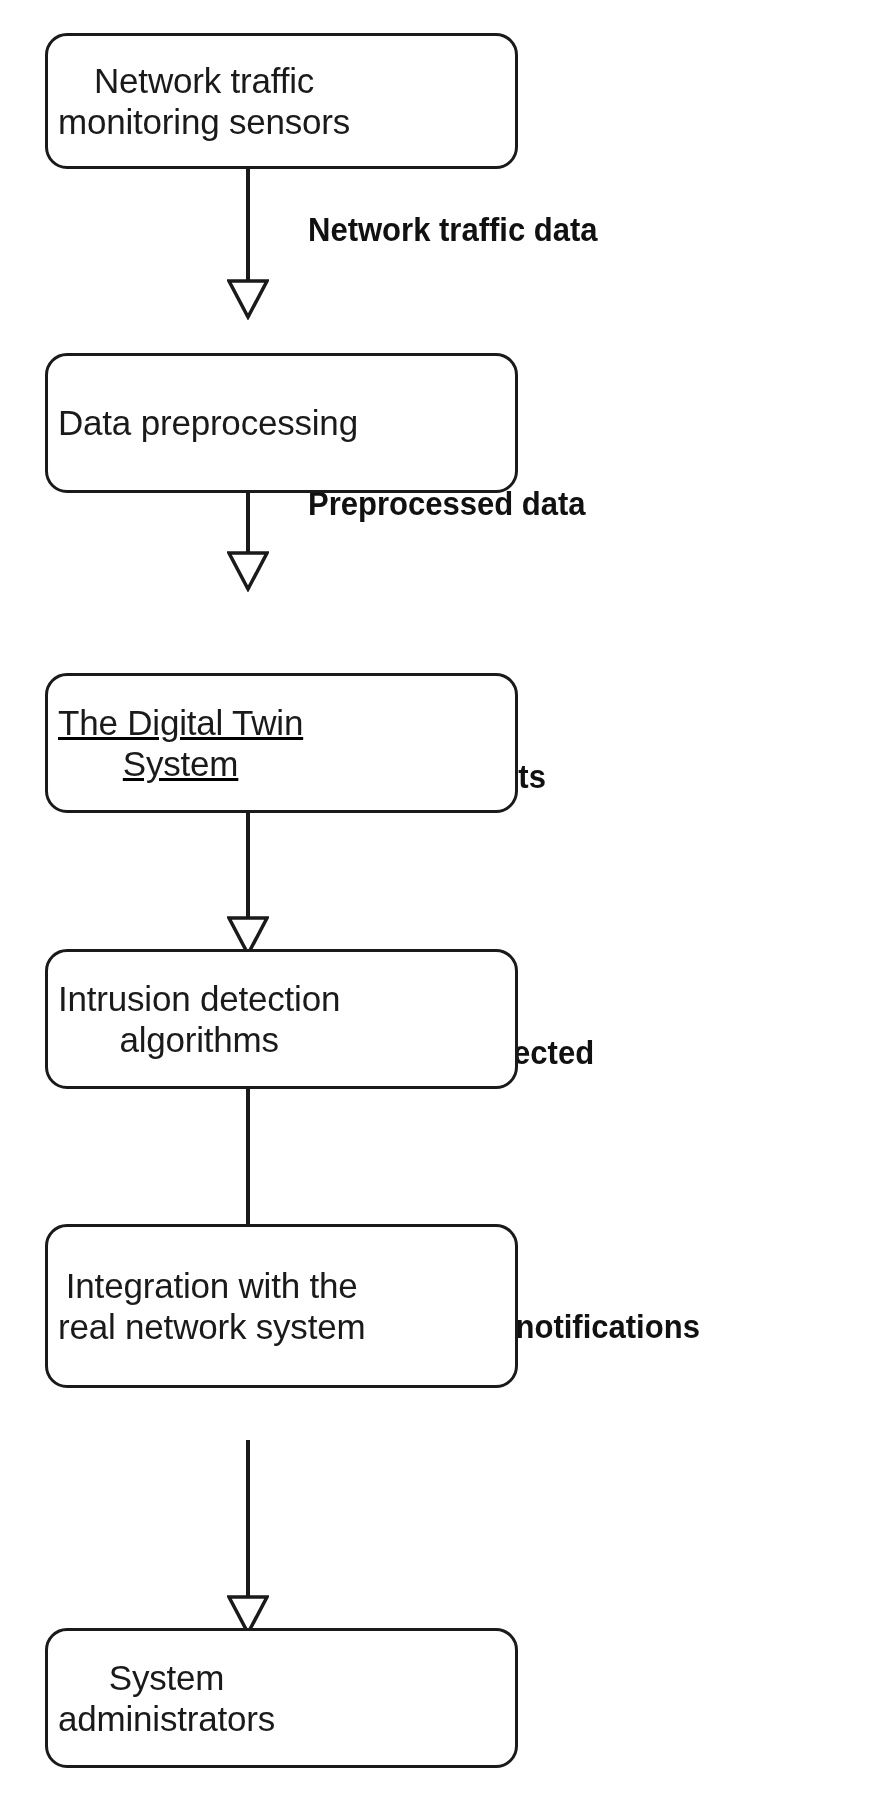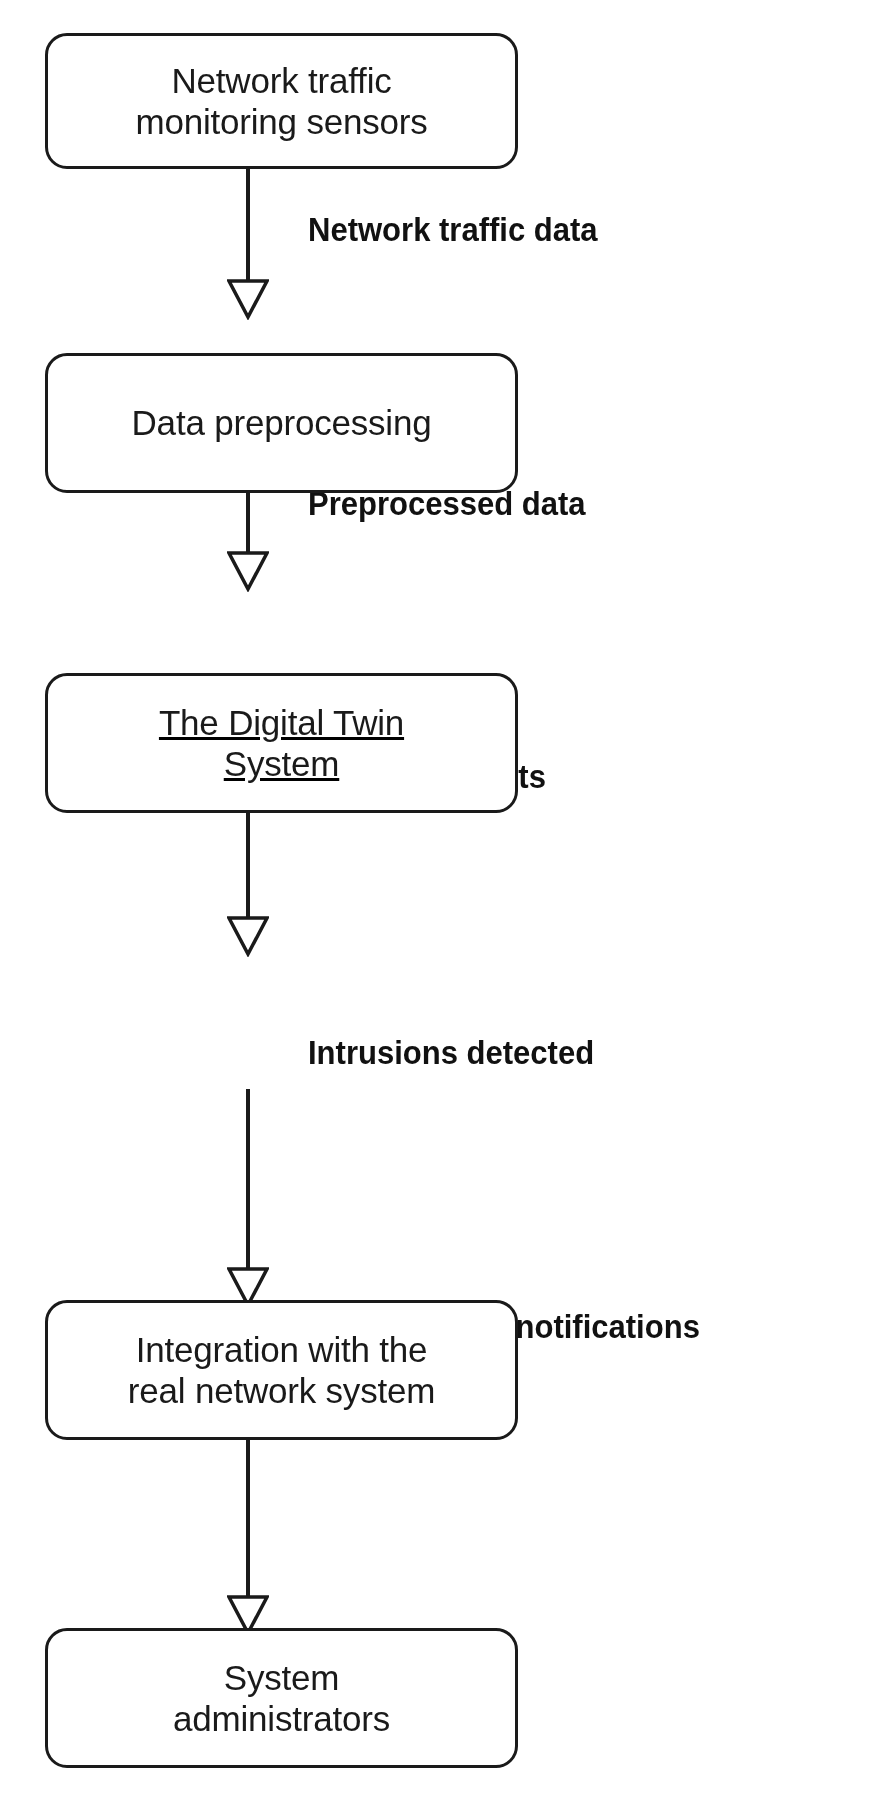--- a/index.html
+++ b/index.html
@@ -19,21 +19,20 @@
     overflow: hidden;
   }
   .node {
     position: absolute;
     box-sizing: border-box;
     border: 3px solid #1a1a1a;
     border-radius: 22px;
     background: #ffffff;
     display: flex;
     align-items: center;
-    justify-content: center;
     text-align: center;
   }
   .node-label {
     font-family: "Liberation Sans", sans-serif;
     font-size: 35px;
     line-height: 1.18;
     color: #1a1a1a;
     font-weight: 400;
     letter-spacing: -0.2px;
     padding: 0 10px;
@@ -101,22 +100,26 @@
 
   <div class="node" style="left:45px; top:353px; width:473px; height:140px;">
     <span class="node-label">Data preprocessing</span>
   </div>
 
   <div class="node" style="left:45px; top:673px; width:473px; height:140px;text-decoration:underline;">
     <span class="node-label">The Digital Twin
 System</span>
   </div>
 
+  <div class="node" style="left:45px; top:949px; width:473px; height:140px;">
+    <span class="node-label">Intrusion detection
+algorithms</span>
+  </div>
 
-  <div class="node" style="left:45px; top:1300px; width:473px; height:140px;">
+  <div class="node" style="left:45px; top:1224px; width:473px; height:164px;">
     <span class="node-label">Integration with the
 real network system</span>
   </div>
 
   <div class="node" style="left:45px; top:1628px; width:473px; height:140px;">
     <span class="node-label">System
 administrators</span>
   </div>
 
 </div>

